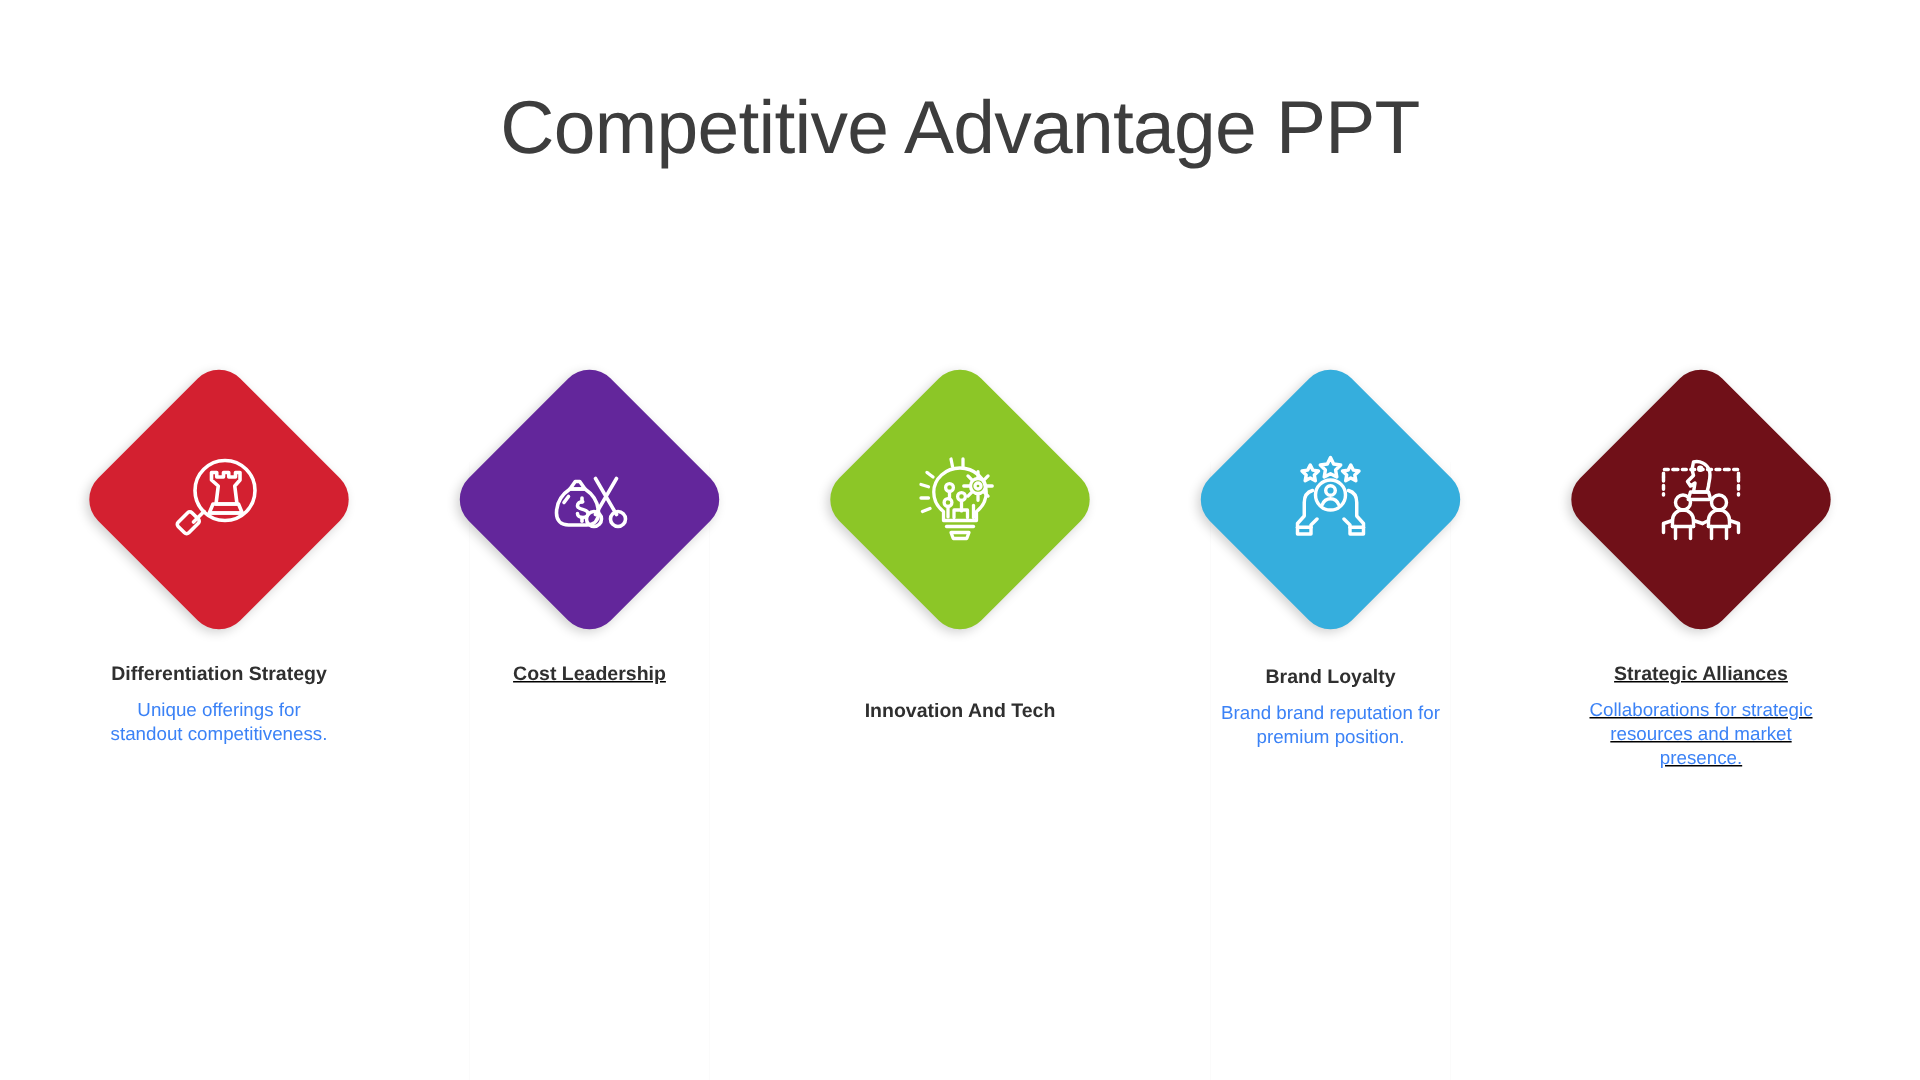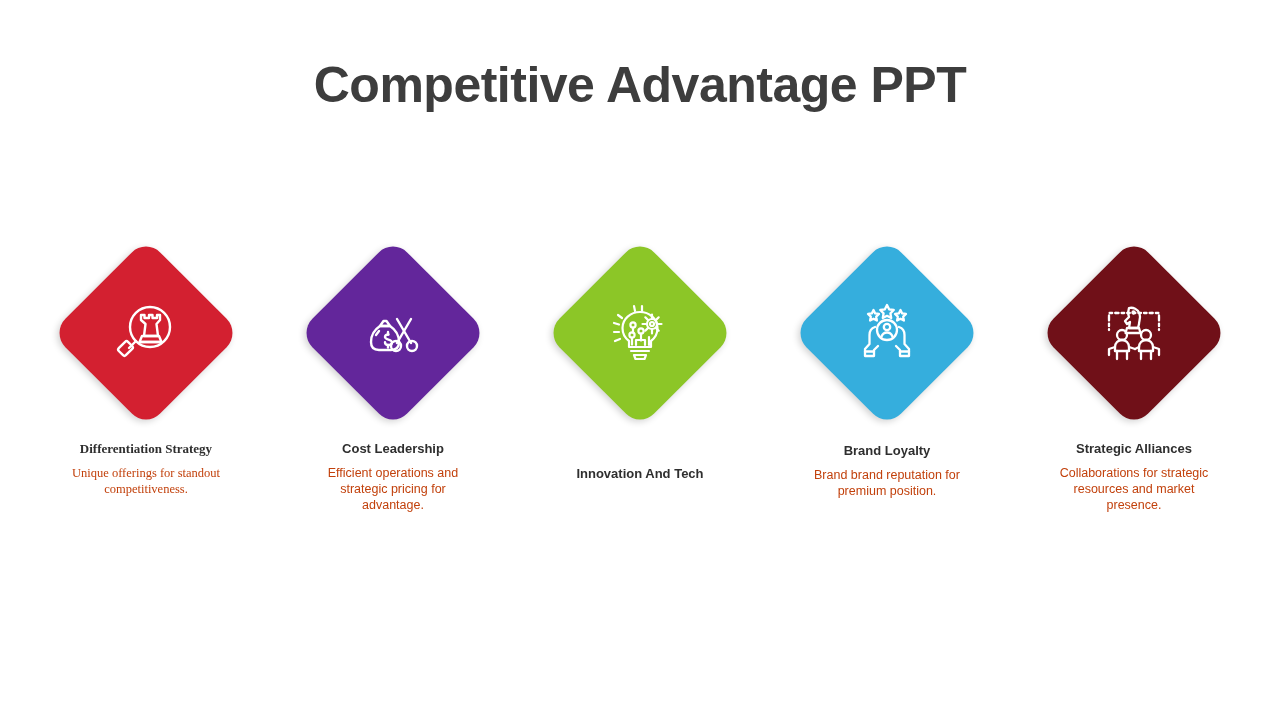--- a/index.html
+++ b/index.html
@@ -16,21 +16,21 @@
   }
 
   
   .slide-title {
     position: absolute;
     top: 58px;
     left: 0;
     width: 1280px;
     text-align: center;
     font-size: 50px;
-    font-weight: bold;
+    font-weight: normal;
     color: #3d3d3d;
     letter-spacing: -0.5px;
     line-height: 1.1;
   }
 
   
   .cards-row {
     position: absolute;
     top: 228px;
     left: 50px;
@@ -103,31 +103,31 @@
   }
   .card-title {
     font-size: 13px;
     font-weight: bold;
     color: #2f2f2f;
     line-height: 1.38;
     margin: 0 0 7px 0;
   }
   .card-desc {
     font-size: 12.5px;
-    color: #c2410c;
+    color: #3b82f6;
     line-height: 1.3;
     margin: 0;
   }
 
   
-  .card.c1 .card-text { margin-top: 40px; font-family: Liberation Serif, serif; }
-  .card.c2 .card-text { margin-top: 40px; }
+  .card.c1 .card-text { margin-top: 40px; }
+  .card.c2 .card-text { margin-top: 40px; text-decoration: underline; }
   .card.c3 .card-text { margin-top: 65px; }
   .card.c4 .card-text { }
-  .card.c5 .card-text { margin-top: 40px; }
+  .card.c5 .card-text { margin-top: 40px; text-decoration: underline; }
 </style>
 </head>
 <body style="background: rgb(255, 255, 255);">
 
 <div class="slide-title" style="color: rgb(61, 61, 61);">Competitive Advantage PPT</div>
 
 <div class="cards-row">
 
   <div class="card c1">
     <div class="ribbon">
@@ -166,21 +166,20 @@
           <line x1="19" y1="38" x2="22" y2="34"></line>
           <path d="M40 22l14 24"></path>
           <path d="M54 22L40 46"></path>
           <circle cx="39" cy="49" r="5"></circle>
           <circle cx="55" cy="49" r="5"></circle>
         </svg>
       </span>
     </div>
     <div class="card-text">
       <p class="card-title">Cost Leadership</p>
-      <p class="card-desc">Efficient operations and strategic pricing for advantage.</p>
     </div>
   </div>
 
   <div class="card c3">
     <div class="ribbon">
         <div class="ribbon-inner"></div>
       </div>
     <div class="diamond-wrap" style="background:#8CC627;">
       <span class="diamond-icon">
         <svg viewBox="0 0 72 72" fill="none" stroke="#ffffff" stroke-width="2.2" stroke-linecap="round" stroke-linejoin="round">

